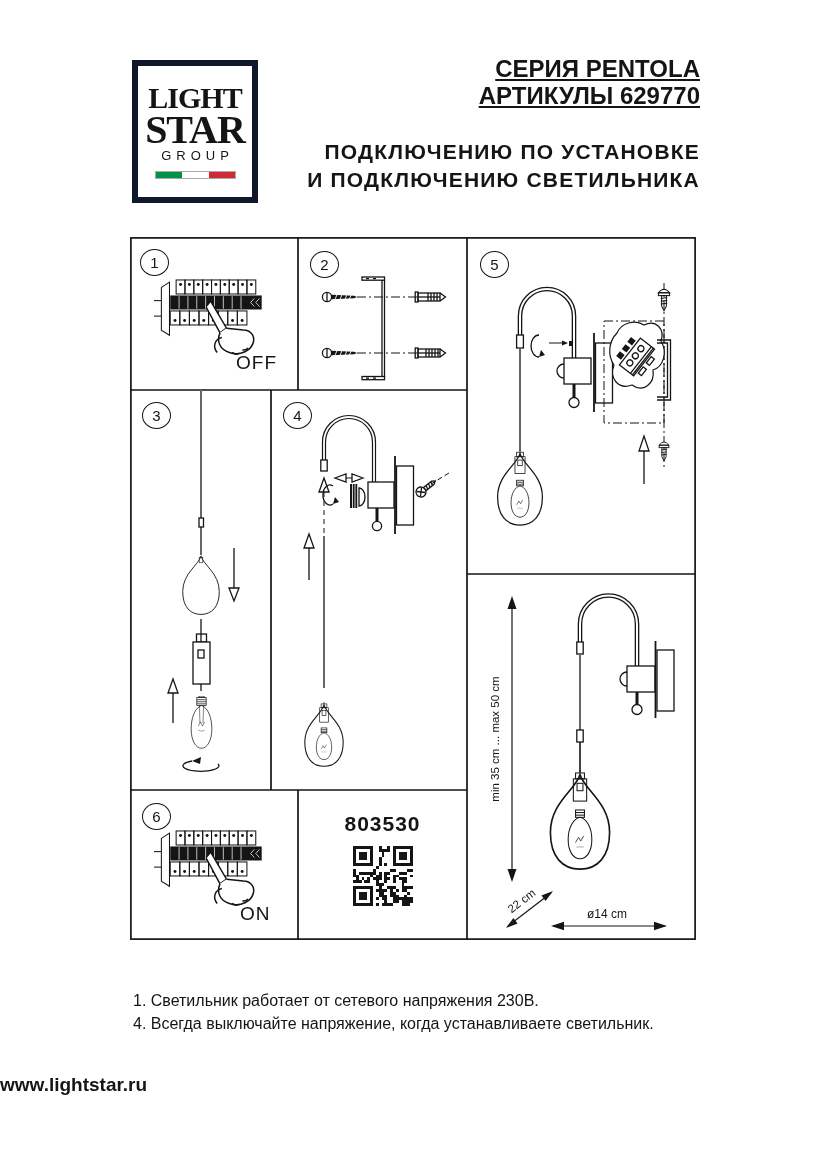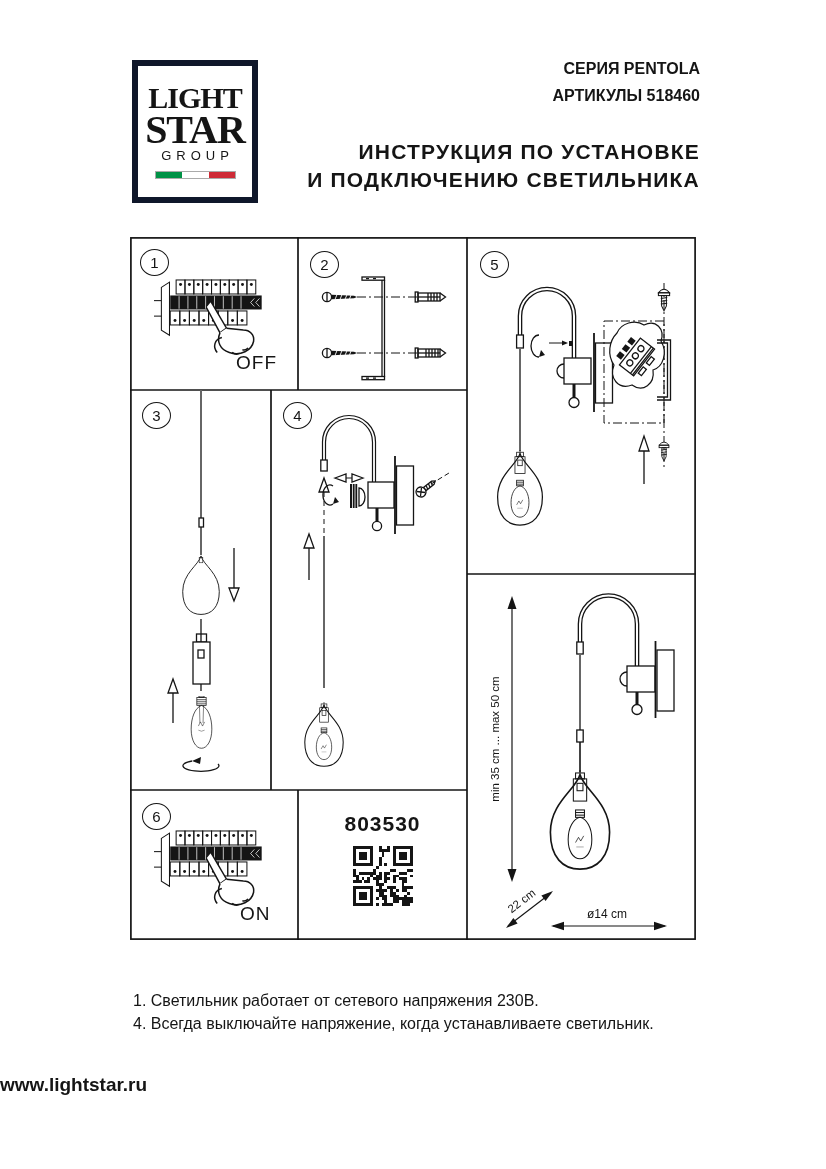--- a/index.html
+++ b/index.html
@@ -8,21 +8,21 @@
   .abs{position:absolute;}
   
   .logo-box{left:132px;top:60px;width:114px;height:131px;border:6px solid #0f172a;text-align:center;}
   .logo-light{font-family:"Liberation Serif",serif;font-weight:bold;font-size:30px;letter-spacing:-1px;line-height:30px;margin-top:17px;}
   .logo-star{font-family:"Liberation Serif",serif;font-weight:bold;font-size:40px;letter-spacing:-1px;line-height:33px;}
   .logo-group{font-size:13px;letter-spacing:5px;margin-top:2px;margin-left:5px;}
   .flag{left:17px;top:105px;width:79px;height:6px;border:1px solid #aaa;display:flex;position:absolute;}
   .flag span{flex:1;}
   
   .hdr{right:126px;top:55px;text-align:right;font-weight:bold;}
-  .hdr-top{font-size:16px;line-height:27px;}
+  .hdr-top{font-size:24px;line-height:27px;text-decoration:underline;}
   .hdr-instr{font-size:21px;line-height:28px;letter-spacing:1.2px;margin-top:29px;}
   
   .diagram{left:130px;top:237px;width:566px;height:703px;}
   .panel{position:absolute;}
   .step-circle{position:absolute;width:27px;height:25px;border:1.4px solid #151515;border-radius:50%;
                display:flex;align-items:center;justify-content:center;font-size:15px;background:#fff;}
   .panel svg.draw{position:absolute;left:0;top:0;}
   .qr-num{position:absolute;left:0;top:22px;width:100%;text-align:center;font-size:21px;font-weight:bold;letter-spacing:1px;}
   #qr-code{position:absolute;left:55px;top:56px;fill:#151515;}
   svg text{font-family:"Liberation Sans",sans-serif;fill:#151515;}
@@ -165,24 +165,24 @@
   <div class="flag">
     <span style="background:#009246"></span>
     <span style="background:#ffffff"></span>
     <span style="background:#ce2b37"></span>
   </div>
 </div>
 
 <div class="abs hdr">
   <div class="hdr-top">
     <div>СЕРИЯ PENTOLA</div>
-    <div>АРТИКУЛЫ 518460</div>
+    <div>АРТИКУЛЫ 629770</div>
   </div>
   <div class="hdr-instr">
-    <div>ИНСТРУКЦИЯ ПО УСТАНОВКЕ</div>
+    <div>ПОДКЛЮЧЕНИЮ ПО УСТАНОВКЕ</div>
     <div>И ПОДКЛЮЧЕНИЮ СВЕТИЛЬНИКА</div>
   </div>
 </div>
 
 <div class="abs diagram">
 
   <svg class="abs" width="566" height="703" viewBox="0 0 566 703" style="left:0;top:0">
     <g stroke="#151515" stroke-width="1.7" fill="none">
       <rect x="0.9" y="0.9" width="564.2" height="701.2"></rect>
       <line x1="168" y1="0" x2="168" y2="153"></line>

